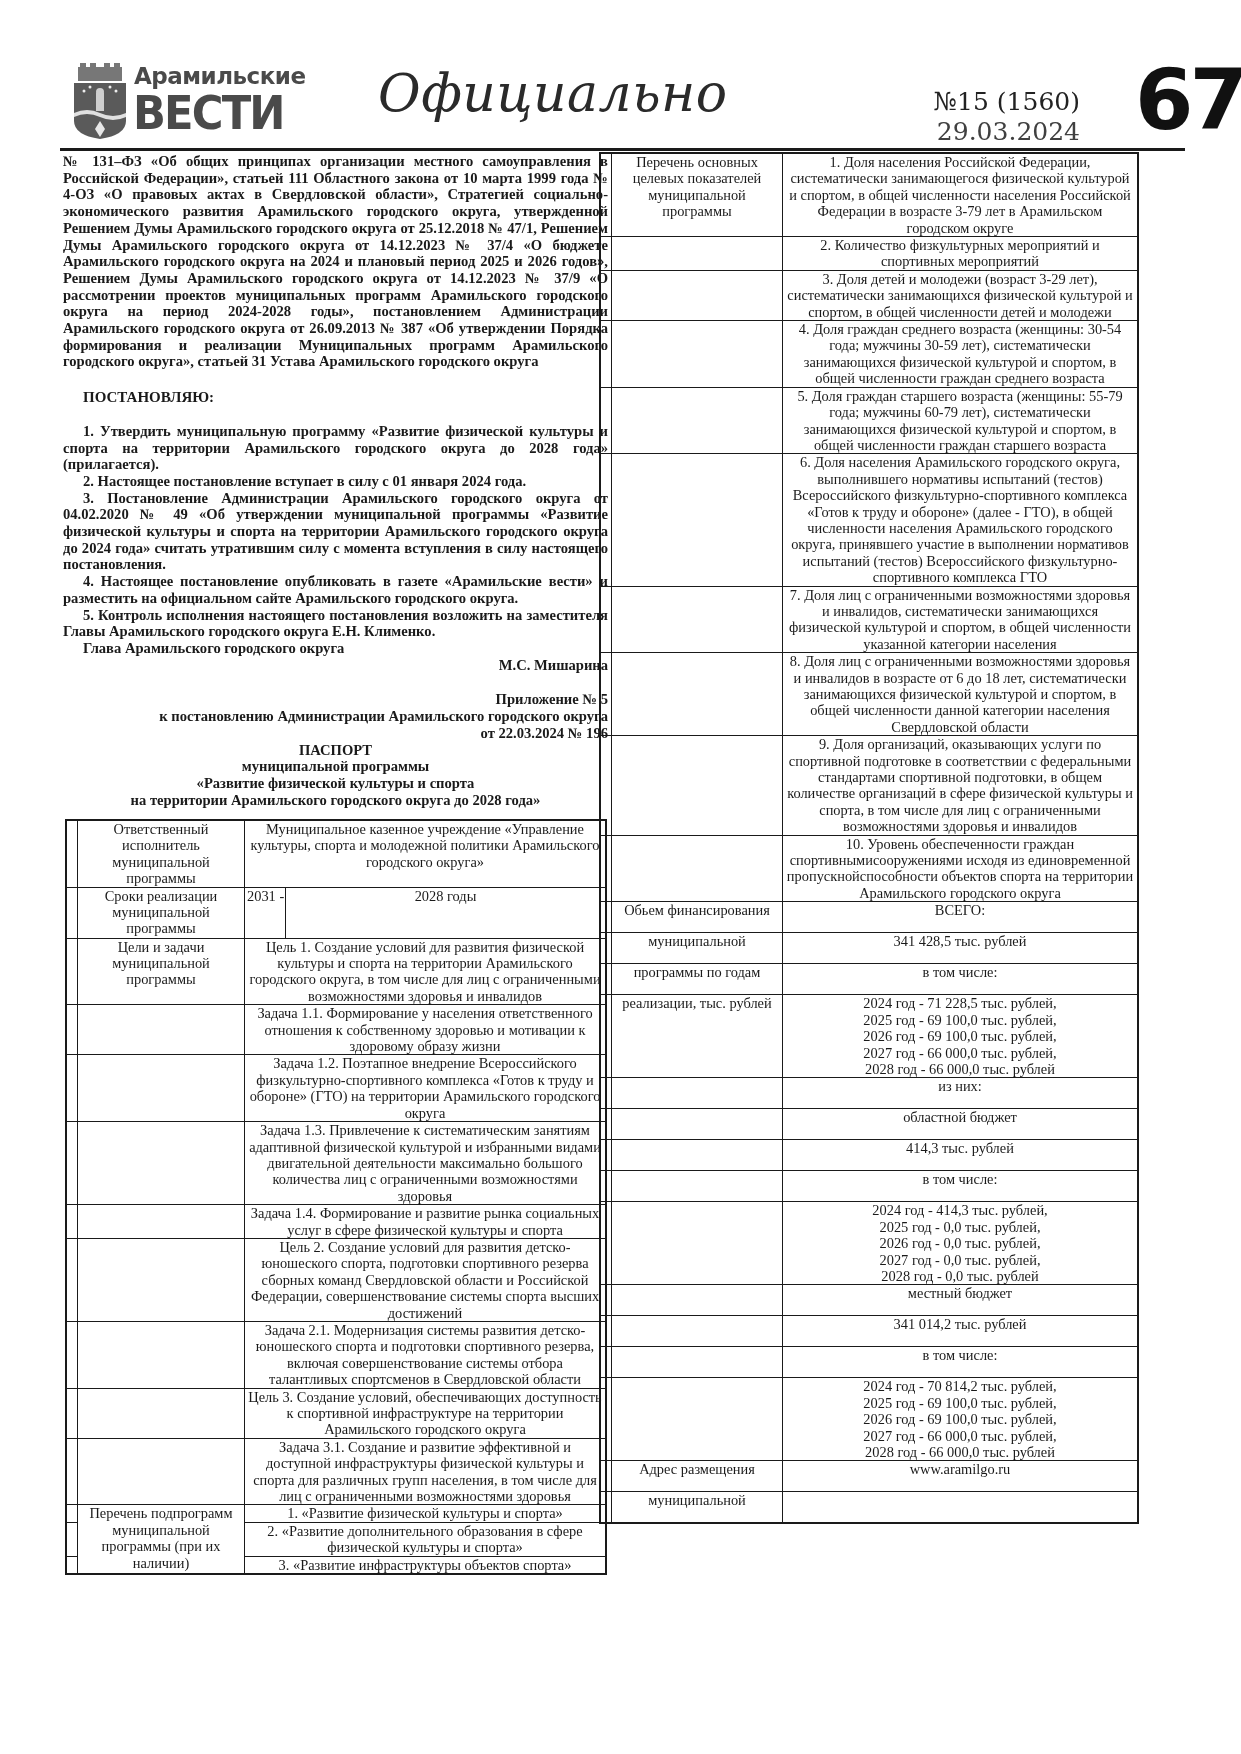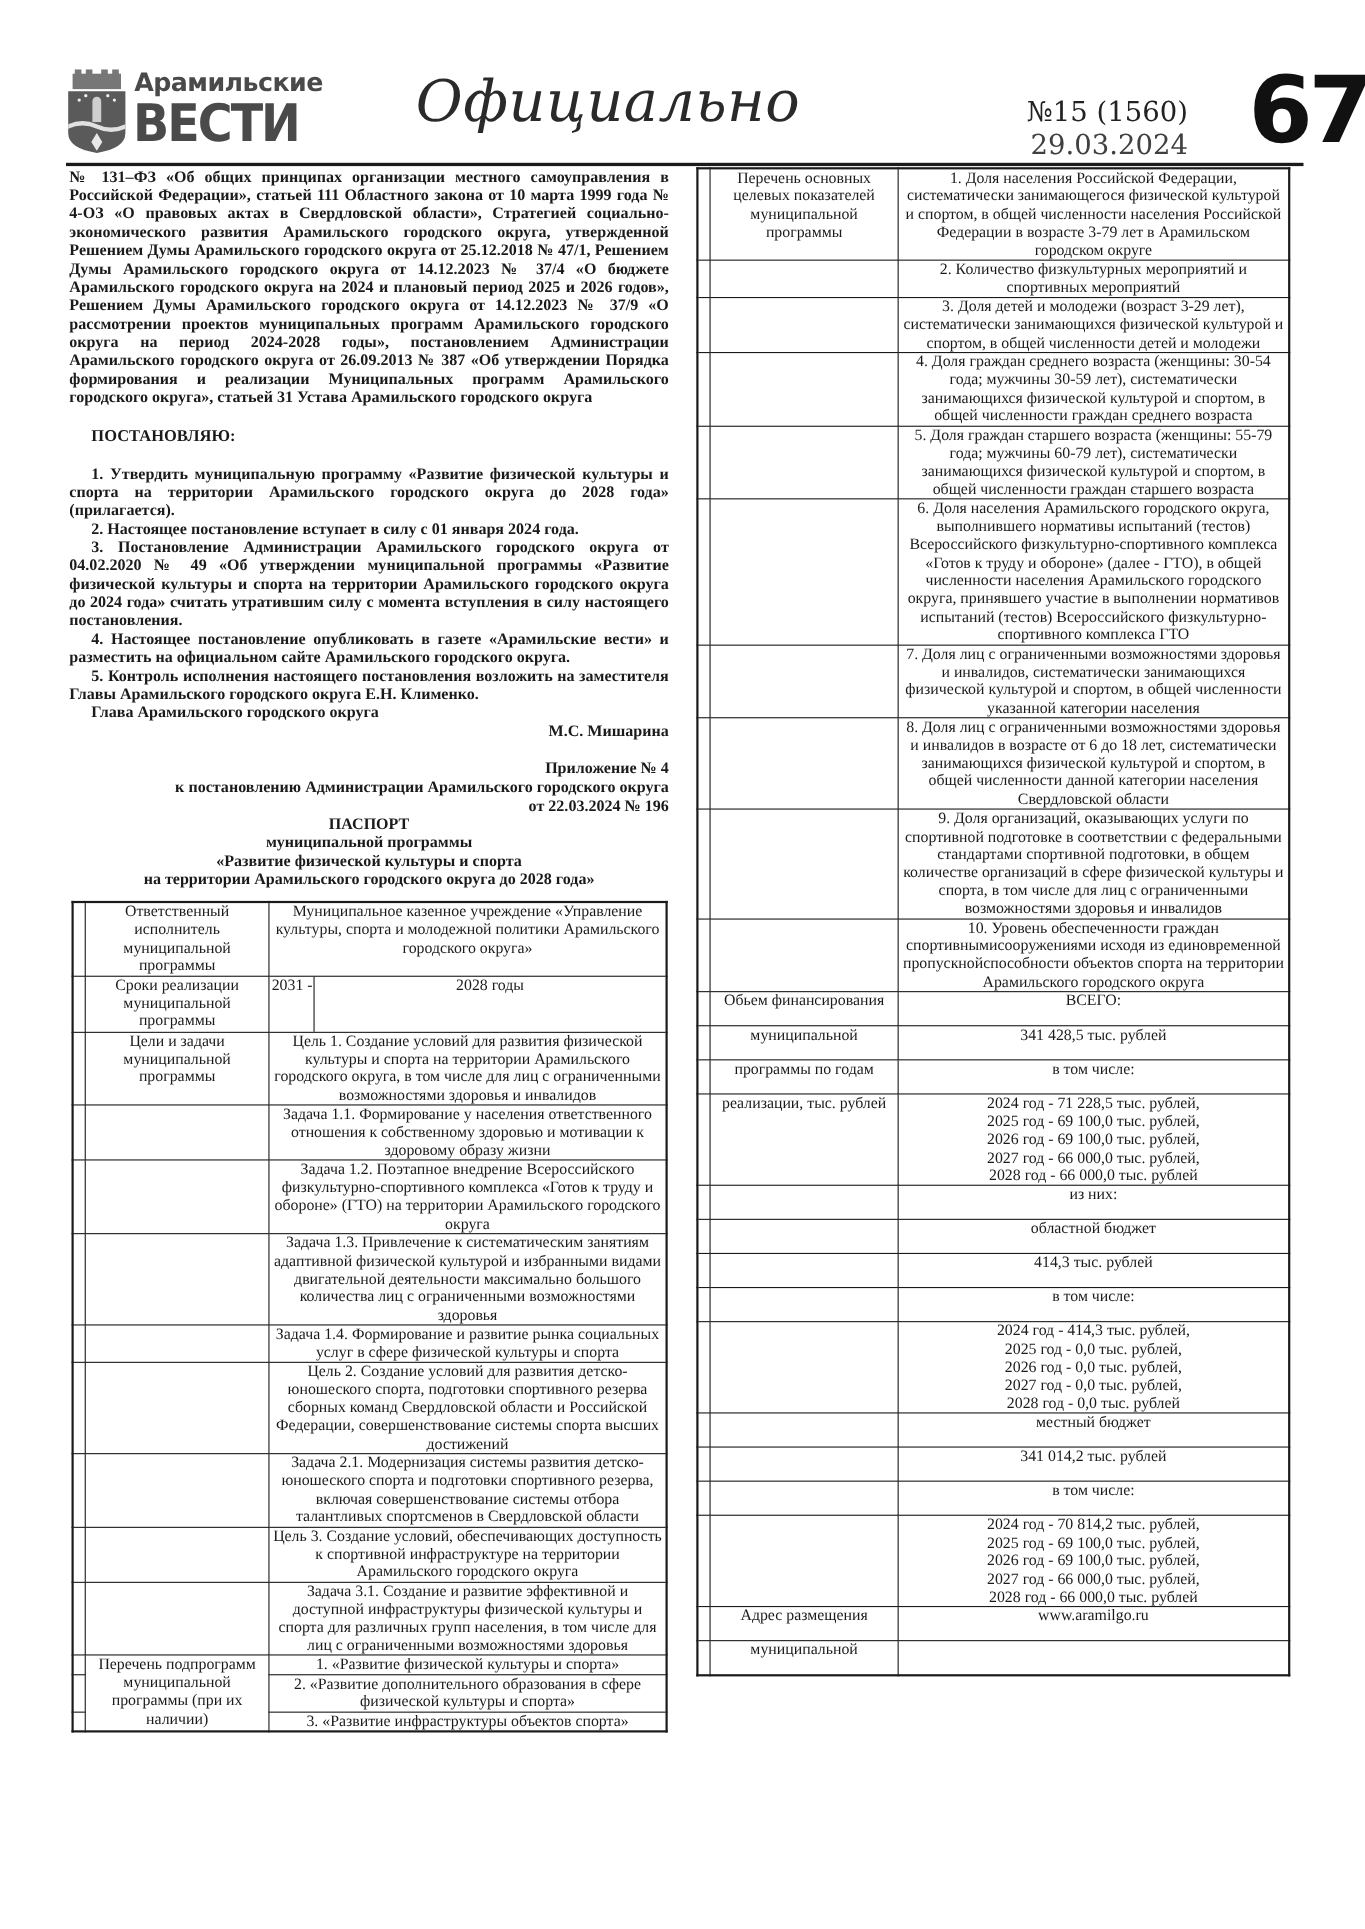--- a/index.html
+++ b/index.html
@@ -1,21 +1,21 @@
 <!DOCTYPE html>
 <html><head>
 <meta charset="utf-8">
 <style>
   html, body { margin: 0; padding: 0; background: #ffffff; }
   body { width: 1241px; height: 1754px; position: relative; overflow: hidden; color: #1a1a1a;
          font-family: "Liberation Serif", "DejaVu Serif", serif; }
 
   
   .masthead { position: absolute; left: 60px; top: 55px; width: 1125px; height: 85px; }
-  .logo { position: absolute; left: 0; top: 6px; width: 225px; height: 78px; }
+  .logo { position: absolute; left: 12px; top: 6px; width: 225px; height: 78px; }
   .crest { position: absolute; left: 0; top: 2px; width: 56px; height: 76px; }
   .brand-top { position: absolute; left: 62px; top: 2px; font-family: "DejaVu Sans", sans-serif;
                font-size: 23px; font-weight: bold; color: #4a4a4a; letter-spacing: -0.5px; }
   .brand-main { position: absolute; left: 61px; top: 28px; font-family: "DejaVu Sans", sans-serif;
                 font-size: 47px; font-weight: bold; color: #4a4a4a; letter-spacing: -2px; line-height: 48px; transform: scaleX(0.92); transform-origin: left; }
   .section-title { position: absolute; left: 278px; top: 8px; font-family: "DejaVu Serif", serif;
                    font-style: italic; font-size: 52px; color: #2a2a2a; letter-spacing: 0.5px; margin-left: 40px; }
   .issue { position: absolute; left: 870px; top: 32px; text-align: right; width: 150px;
            font-family: "DejaVu Serif", serif; line-height: 30px; }
   .issue-no { font-size: 25px; color: #222; }
@@ -33,21 +33,21 @@
   .app { text-align: right !important; }
   .center { text-align: center !important; }
   .mt16 { margin-top: 18px !important; }
 
   
   table.passport { border-collapse: collapse; font-size: 14.4px; line-height: 16.4px; position: absolute; }
   table.passport td { border: 1.5px solid #1a1a1a; vertical-align: top; text-align: center; padding: 0 3px; }
   table.passport td.gutter { width: 10px; padding: 0; }
   #tbl-left { left: 65px; top: 819px; width: 542px; border: 2.5px solid #1a1a1a; }
   #tbl-left td.label { width: 160px; }
-  #tbl-right { left: 633px; top: 152px; width: 540px; border: 2.5px solid #1a1a1a; }
+  #tbl-right { left: 599px; top: 152px; width: 540px; border: 2.5px solid #1a1a1a; }
   #tbl-right td.label { width: 164px; }
   td.fin { height: 30px; }
   .years { display: inline-block; text-align: left; }
   .split { display: flex; }
   .split .y { width: 38px; border-right: 1.5px solid #1a1a1a; text-align: left; padding-left: 2px; }
   .split .y2 { flex: 1; }
 </style>
 </head>
 <body>
 
@@ -84,21 +84,21 @@
 <div class="left-col">
   <p>№ 131–ФЗ «Об общих принципах организации местного самоуправления в Российской Федерации», статьей 111 Областного закона от 10 марта 1999 года № 4-ОЗ «О правовых актах в Свердловской области», Стратегией социально-экономического развития Арамильского городского округа, утвержденной Решением Думы Арамильского городского округа от 25.12.2018 № 47/1, Решением Думы Арамильского городского округа от 14.12.2023 № 37/4 «О бюджете Арамильского городского округа на 2024 и плановый период 2025 и 2026 годов», Решением Думы Арамильского городского округа от 14.12.2023 № 37/9 «О рассмотрении проектов муниципальных программ Арамильского городского округа на период 2024-2028 годы», постановлением Администрации Арамильского городского округа от 26.09.2013 № 387 «Об утверждении Порядка формирования и реализации Муниципальных программ Арамильского городского округа», статьей 31 Устава Арамильского городского округа</p>
   <p class="decree">ПОСТАНОВЛЯЮ:</p>
   <p class="indent">1. Утвердить муниципальную программу «Развитие физической культуры и спорта на территории Арамильского городского округа до 2028 года» (прилагается).</p>
   <p class="indent">2. Настоящее постановление вступает в силу с 01 января 2024 года.</p>
   <p class="indent">3. Постановление Администрации Арамильского городского округа от 04.02.2020 № 49 «Об утверждении муниципальной программы «Развитие физической культуры и спорта на территории Арамильского городского округа до 2024 года» считать утратившим силу с момента вступления в силу настоящего постановления.</p>
   <p class="indent">4. Настоящее постановление опубликовать в газете «Арамильские вести» и разместить на официальном сайте Арамильского городского округа.</p>
   <p class="indent">5. Контроль исполнения настоящего постановления возложить на заместителя Главы Арамильского городского округа Е.Н. Клименко.</p>
   <p class="indent">Глава Арамильского городского округа</p>
   <p class="sign-row">М.С. Мишарина</p>
-  <p class="app mt16">Приложение № 4</p>
+  <p class="app mt16">Приложение № 5</p>
   <p class="app">к постановлению Администрации Арамильского городского округа</p>
   <p class="app">от 22.03.2024 № 196</p>
   <p class="center">ПАСПОРТ</p>
   <p class="center">муниципальной программы</p>
   <p class="center">«Развитие физической культуры и спорта</p>
   <p class="center">на территории Арамильского городского округа до 2028 года»</p>
 </div>
 
 <table class="passport" id="tbl-left">
   <tbody>

